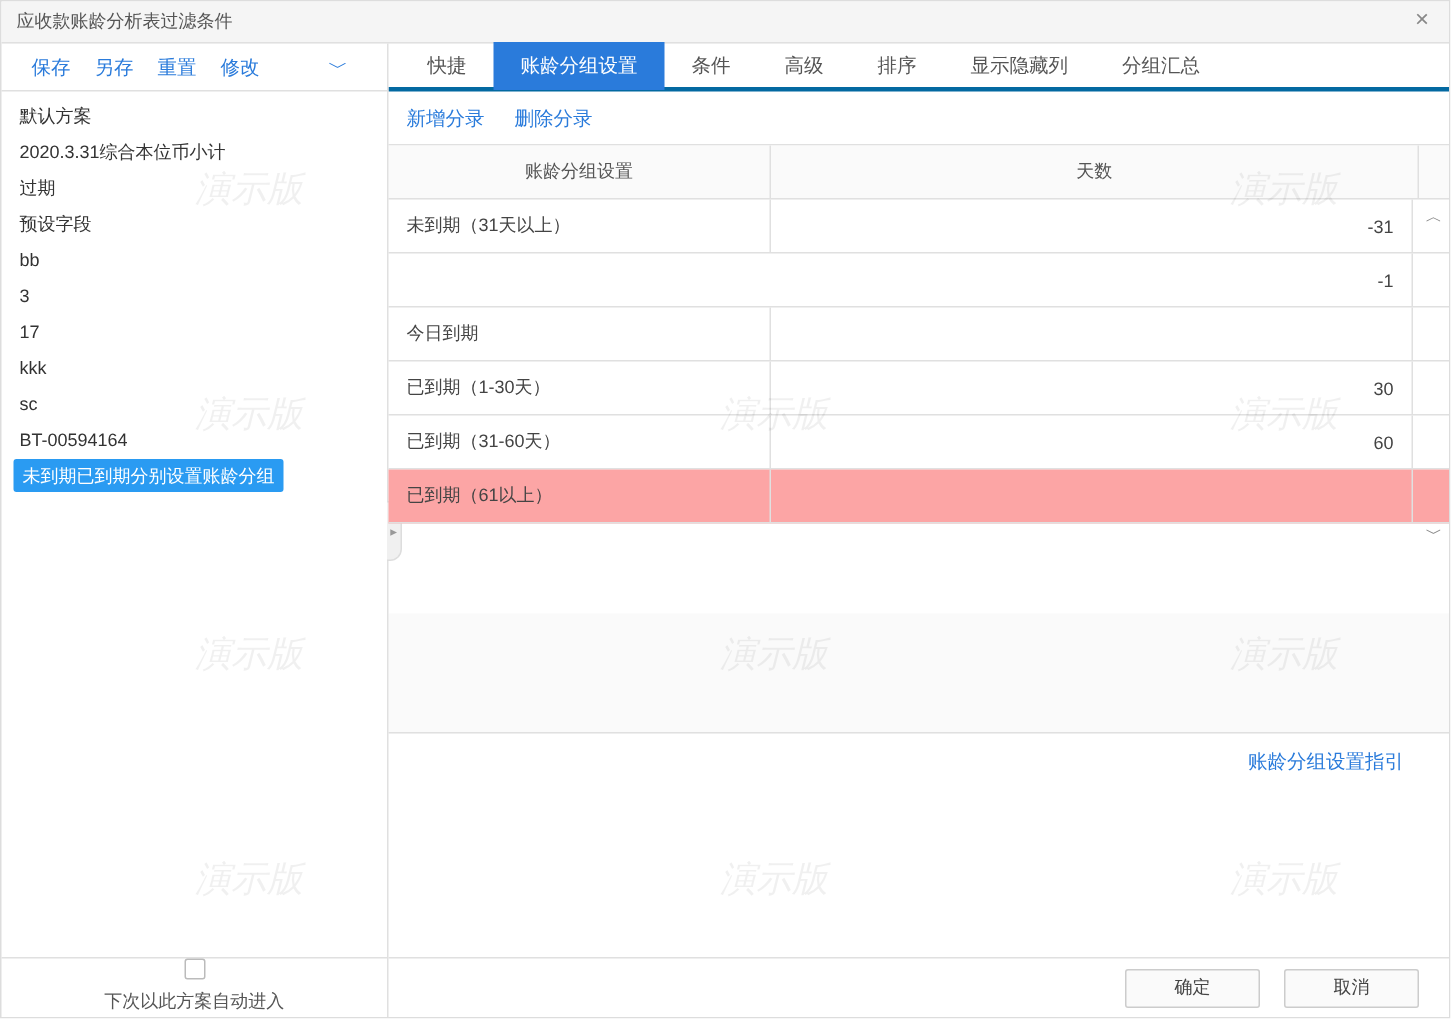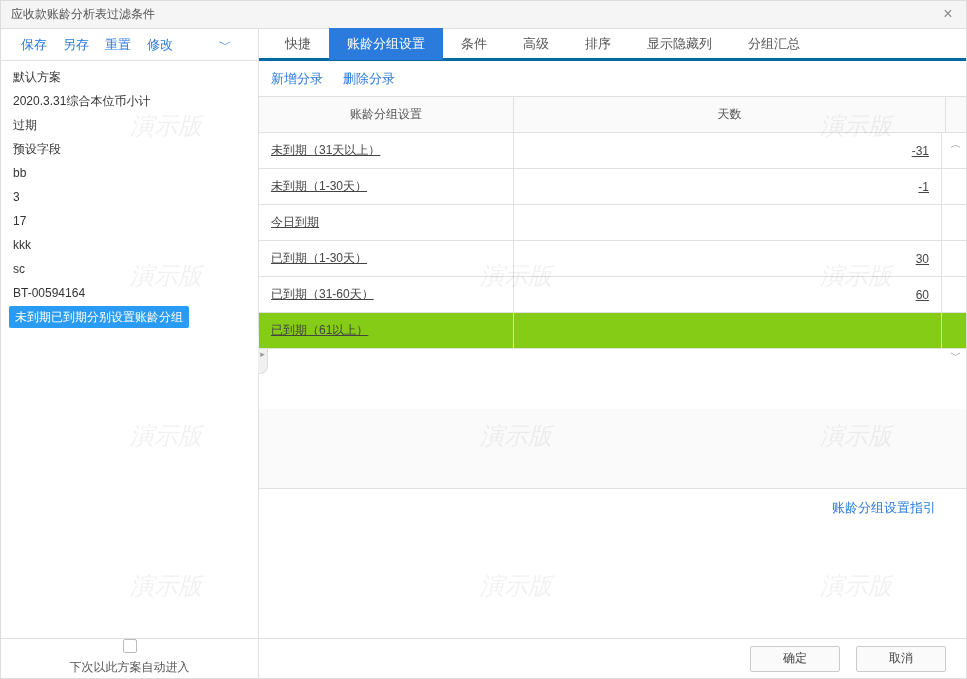--- a/index.html
+++ b/index.html
@@ -39,22 +39,22 @@
     
     .table-container { flex: 1; display: flex; flex-direction: column; padding: 0; }
     .table-header { display: flex; height: 36px; background: #fafafa; border-bottom: 1px solid #e0e0e0; }
     .th { display: flex; align-items: center; justify-content: center; font-size: 12px; color: #555; border-right: 1px solid #e0e0e0; }
     .th-1 { width: 255px; }
     .th-2 { flex: 1; }
     .th-3 { width: 20px; border-right: none; }
     
     .table-body { position: relative; }
     .table-row { display: flex; height: 36px; border-bottom: 1px solid #e0e0e0; font-size: 12px; }
-    .table-row.selected { background: #84cc16; }
-    .td { display: flex; align-items: center; padding: 0 12px; border-right: 1px solid #e0e0e0; text-decoration: underline; }
+    .table-row.selected { background: #fca5a5; }
+    .td { display: flex; align-items: center; padding: 0 12px; border-right: 1px solid #e0e0e0; }
     .td-1 { width: 255px; color: #444; }
     .td-2 { flex: 1; justify-content: flex-end; color: #444; }
     .td-3 { width: 20px; border-right: none; }
     
     .scroll-indicator { position: absolute; right: 3px; width: 14px; color: #888; cursor: pointer; font-size: 11px; text-align: center;}
     .scroll-up { top: 4px; }
     .scroll-down { bottom: -20px; }
     
     .blank-area { height: 80px; border-bottom: 1px solid #e0e0e0; background: #fafafa; margin-top: 60px; }
     
@@ -137,21 +137,20 @@
           <div class="th th-3"></div>
         </div>
         <div class="table-body" id="table-body">
           <span class="scroll-indicator scroll-up">︿</span>
         <div class="table-row">
               <div class="td td-1">未到期（31天以上）</div>
               <div class="td td-2">-31</div>
               <div class="td td-3"></div>
             </div>
             <div class="table-row">
-              <div class="td td-1">未到期（1-30天）</div>
               <div class="td td-2">-1</div>
               <div class="td td-3"></div>
             </div>
             <div class="table-row">
               <div class="td td-1">今日到期</div>
               <div class="td td-2"></div>
               <div class="td td-3"></div>
             </div>
             <div class="table-row">
               <div class="td td-1">已到期（1-30天）</div>

